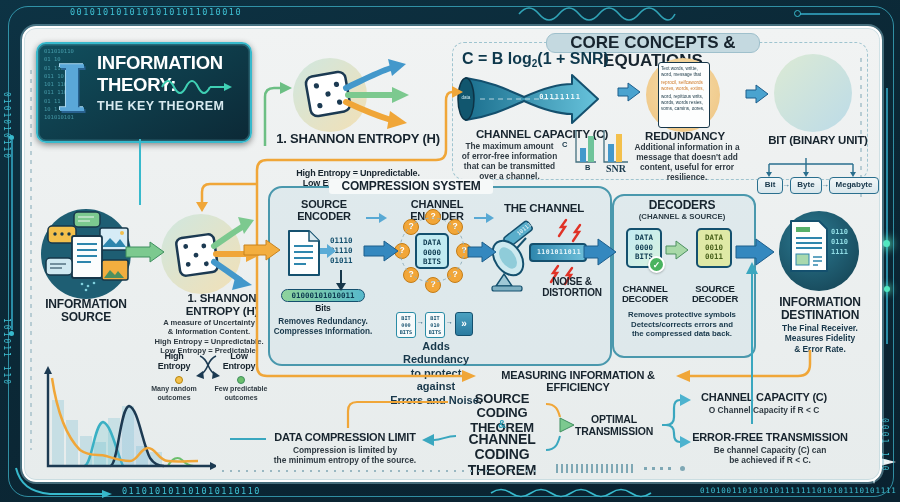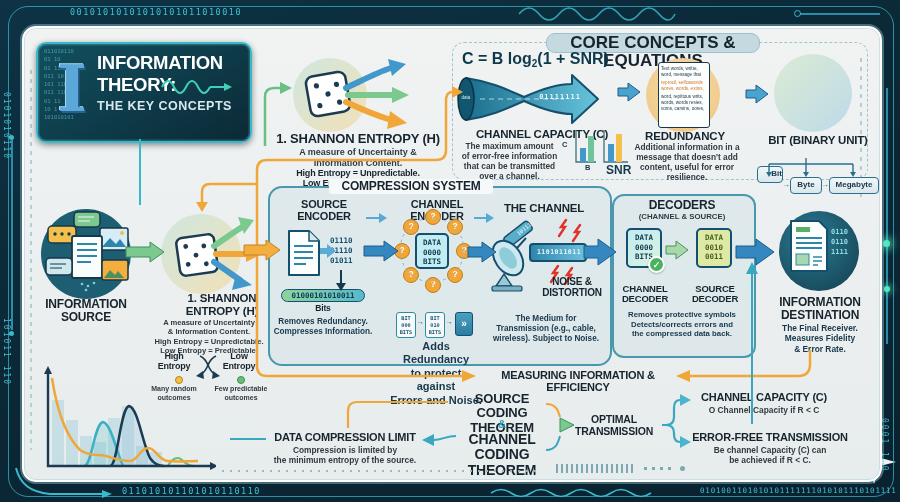--- a/index.html
+++ b/index.html
@@ -84,21 +84,21 @@
 10 1
 101010101</div>
   <div class="abs" style="left:50px;top:48px;width:44px;height:82px;font-family:'DejaVu Serif',serif;font-size:64px;font-weight:800;color:#5aa7d8;text-align:center;line-height:82px;text-shadow:1.5px 1.5px 0 #28618f,-1px -1px 0 #a9d8f0;">I</div>
   <div class="abs" style="left:97px;top:52px;width:150px;font-size:18.5px;font-weight:800;color:#ffffff;letter-spacing:-0.3px;">INFORMATION</div>
   <div class="abs" style="left:97px;top:74px;width:90px;font-size:18.5px;font-weight:800;color:#ffffff;letter-spacing:-0.3px;">THEORY:</div>
   <svg class="abs" style="left:160px;top:77px;" width="78" height="20" viewBox="0 0 78 20">
     <path d="M2,10 C6,2 10,2 14,10 S22,18 26,10 S34,2 38,10 S46,18 50,10" fill="none" stroke="#3fd0b4" stroke-width="2"></path>
     <path d="M50,10 H64" stroke="#3fd0b4" stroke-width="2"></path>
       <polygon points="64,6 72,10 64,14" fill="#3fd0b4"></polygon>
   </svg>
-  <div class="abs" style="left:97px;top:99px;width:150px;font-size:12.5px;font-weight:700;color:#d7e9ef;letter-spacing:0.5px;">THE KEY CONCEPTS</div>
+  <div class="abs" style="left:97px;top:99px;width:150px;font-size:12.5px;font-weight:700;color:#d7e9ef;letter-spacing:0.5px;">THE KEY THEOREM</div>
 
   <svg class="abs" style="left:288px;top:48px;" width="165" height="92" viewBox="0 0 165 92">
     <defs>
         <linearGradient id="gD1" x1="0" y1="0" x2="1" y2="1">
           <stop offset="0" stop-color="#cfe7e0"></stop>
           <stop offset="1" stop-color="#f2e0b6"></stop>
         </linearGradient>
       </defs>
     <circle cx="42" cy="47" r="37" fill="url(#gD1)"></circle>
     <g transform="rotate(-10 40 46)">
@@ -110,22 +110,20 @@
         <circle cx="50" cy="56" r="2.6" fill="#1c3a52"></circle>
       </g>
     <path d="M58,40 C75,32 90,24 103,20" fill="none" stroke="#4398cb" stroke-width="6" stroke-linecap="round"></path>
       <polygon points="100,11 118,16 104,28" fill="#4398cb"></polygon>
     <path d="M60,47 H104" fill="none" stroke="#7cc98f" stroke-width="6" stroke-linecap="round"></path>
       <polygon points="104,39 121,47 104,55" fill="#7cc98f"></polygon>
     <path d="M58,54 C75,62 90,68 103,72" fill="none" stroke="#f0a638" stroke-width="6" stroke-linecap="round"></path>
       <polygon points="102,63 119,75 99,81" fill="#f0a638"></polygon>
   </svg>
   <div class="abs t-h" style="left:268px;top:132px;width:180px;font-size:13px;">1. SHANNON ENTROPY (H)</div>
-  <div class="abs t-b pre" style="left:283px;top:147px;width:150px;font-size:9px;">A measure of Uncertainty &amp;
-Information Content.</div>
   <div class="abs t-h" style="left:273px;top:169px;width:170px;font-size:9px;">High Entropy = Unpredictable.</div>
   <div class="abs t-h" style="left:273px;top:179px;width:170px;font-size:9px;">Low Entropy = Predictable.</div>
 
   <div class="abs" style="left:452px;top:42px;width:414px;height:136px;border:1.5px dashed #9fc4cf;border-radius:12px;"></div>
   <div class="abs" style="left:546px;top:33px;width:212px;height:18px;background:#c4d9e0;border:1px solid #9fc0cc;border-radius:9px;font-size:17px;font-weight:800;color:#17242e;text-align:center;line-height:18px;">CORE CONCEPTS &amp; EQUATIONS</div>
 
   <div class="abs" style="left:462px;top:50px;font-size:16px;font-weight:800;color:#0e384c;">
     <span>C = B log</span><span style="font-size:10px;vertical-align:-3px;">2</span><span>(1 + SNR)</span>
   </div>
   <svg class="abs" style="left:452px;top:72px;" width="150" height="54" viewBox="0 0 150 54">
@@ -149,40 +147,40 @@
   <svg class="abs" style="left:572px;top:126px;" width="60" height="42" viewBox="0 0 60 42">
     <path d="M4,4 V36 H24" fill="none" stroke="#44707f" stroke-width="1.3"></path>
     <rect x="8" y="22" width="6" height="14" fill="#4398cb"></rect>
       <rect x="16" y="10" width="6" height="26" fill="#6fc49a"></rect>
     <path d="M32,4 V36 H56" fill="none" stroke="#44707f" stroke-width="1.3"></path>
     <rect x="36" y="18" width="6" height="18" fill="#4398cb"></rect>
       <rect x="44" y="8" width="6" height="28" fill="#f3c04c"></rect>
   </svg>
   <div class="abs" style="left:562px;top:140px;font-size:7.5px;font-weight:800;color:#17374a;">C</div>
   <div class="abs" style="left:585px;top:163px;font-size:7.5px;font-weight:800;color:#17374a;">B</div>
-  <div class="abs" style="left:606px;top:163px;font-size:12px;font-weight:800;color:#17374a;">SNR</div>
+  <div class="abs" style="left:606px;top:163px;font-size:10px;font-weight:800;color:#17374a;font-family:Liberation Serif, serif;">SNR</div>
 
   <div class="abs" style="left:646px;top:58px;width:74px;height:74px;border-radius:50%;background:radial-gradient(circle at 50% 40%,#f6dfae,#eec27e);"></div>
   <div class="abs" style="left:658px;top:62px;width:50px;height:64px;background:#fdfefe;border:1.5px solid #17374a;border-radius:3px;"></div>
   <div class="abs pre" style="left:661px;top:66px;width:45px;font-size:4.6px;line-height:1.35;color:#24404e;">Text words, writte,
 word, message that</div>
   <div class="abs pre" style="left:661px;top:80px;width:45px;font-size:4.6px;line-height:1.35;color:#d07a28;">reprocil, selfcawords
 wores, words, extins,</div>
   <div class="abs pre" style="left:661px;top:94px;width:45px;font-size:4.6px;line-height:1.35;color:#24404e;">word, repittous writs,
 words, words resies,
 voms, carsins, oores,</div>
   <div class="abs t-h" style="left:630px;top:130px;width:110px;font-size:11.5px;">REDUNDANCY</div>
   <div class="abs t-b pre" style="left:622px;top:142px;width:130px;font-size:8.3px;">Additional information in a
 message that doesn't add
 content, useful for error
 resilience.</div>
 
   <div class="abs" style="left:774px;top:54px;width:78px;height:78px;border-radius:50%;background:linear-gradient(135deg,#dcead4,#bcdbe8);"></div>
   <div class="abs t-h" style="left:748px;top:134px;width:140px;font-size:11.5px;">BIT (BINARY UNIT)</div>
-  <div class="abs flowbox" style="left:757px;top:166px;width:24px;height:15px;text-align:right;">Bit</div>
+  <div class="abs flowbox" style="left:757px;top:177px;width:24px;height:15px;">Bit</div>
   <div class="abs" style="left:782px;top:177px;width:8px;font-size:8px;color:#2a6f8e;line-height:15px;">→</div>
   <div class="abs flowbox" style="left:790px;top:177px;width:30px;height:15px;">Byte</div>
   <div class="abs" style="left:821px;top:177px;width:8px;font-size:8px;color:#2a6f8e;line-height:15px;">→</div>
   <div class="abs flowbox" style="left:829px;top:177px;width:48px;height:15px;">Megabyte</div>
 
   <svg class="abs" style="left:38px;top:206px;" width="96" height="96" viewBox="0 0 96 96">
     <circle cx="48" cy="48" r="45" fill="#1e5e73"></circle>
     <rect x="36" y="6" width="26" height="15" rx="4" fill="#7cc98f" stroke="#17374a" stroke-width="1.5"></rect>
     <path d="M40,11 H56 M40,15 H52" stroke="#eef6f2" stroke-width="1.2"></path>
     <rect x="10" y="20" width="28" height="17" rx="4" fill="#f3c04c" stroke="#17374a" stroke-width="1.5"></rect>
@@ -309,23 +307,20 @@
     <rect x="48" y="28" width="56" height="17" rx="3" fill="url(#gT)" stroke="#14506e" stroke-width="2"></rect>
     <path d="M84,4 l-5,7 h4 l-6,9" fill="none" stroke="#e03226" stroke-width="2.4" stroke-linecap="round"></path>
     <path d="M98,9 l-5,7 h4 l-6,9" fill="none" stroke="#e03226" stroke-width="2.4" stroke-linecap="round"></path>
     <path d="M76,50 l-5,7 h4 l-6,9" fill="none" stroke="#e03226" stroke-width="2.4" stroke-linecap="round"></path>
     <path d="M90,52 l-5,7 h4 l-6,9" fill="none" stroke="#e03226" stroke-width="2.4" stroke-linecap="round"></path>
   </svg>
   <div class="abs mono" style="left:506px;top:226px;width:36px;font-size:5.5px;color:#f0f8fa;transform:rotate(-38deg);text-align:center;">10111</div>
   <div class="abs mono" style="left:533px;top:248px;width:52px;font-size:6.5px;font-weight:800;color:#eaf7fb;letter-spacing:0.5px;text-align:center;">1101011011</div>
   <div class="abs t-h pre" style="left:534px;top:276px;width:76px;font-size:10px;">NOISE &amp;
 DISTORTION</div>
-  <div class="abs t-b pre" style="left:490px;top:314px;width:112px;font-size:8.2px;font-weight:800;color:#17374a;">The Medium for
-Transmission (e.g., cable,
-wireless). Subject to Noise.</div>
 
   <div class="abs sysbox" style="left:612px;top:194px;width:140px;height:160px;border-radius:12px;"></div>
   <div class="abs t-h" style="left:630px;top:199px;width:104px;font-size:12px;">DECODERS</div>
   <div class="abs t-b" style="left:620px;top:212px;width:124px;font-size:7.8px;font-weight:800;color:#2b3b45;">(CHANNEL &amp; SOURCE)</div>
   <div class="abs databox" style="left:626px;top:228px;width:36px;height:40px;background:linear-gradient(135deg,#c2ebf2,#d9f2df);color:#0d3a50;">DATA
 0000
 BITS</div>
   <div class="abs" style="left:648px;top:256px;width:17px;height:17px;border-radius:50%;background:#49b35f;border:2px solid #fff;box-shadow:0 1px 2px rgba(0,0,0,.25);color:#fff;font-size:9px;font-weight:800;text-align:center;line-height:15px;box-sizing:border-box;">✓</div>
   <div class="abs databox" style="left:696px;top:228px;width:36px;height:40px;background:#dfe9a6;color:#49611c;">DATA
 0010

